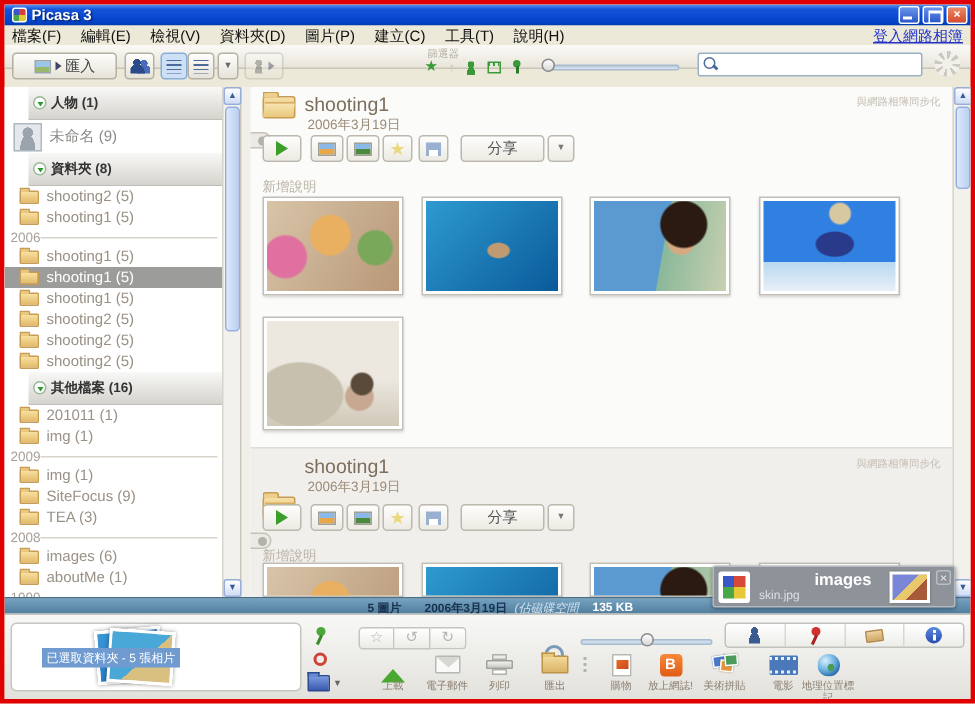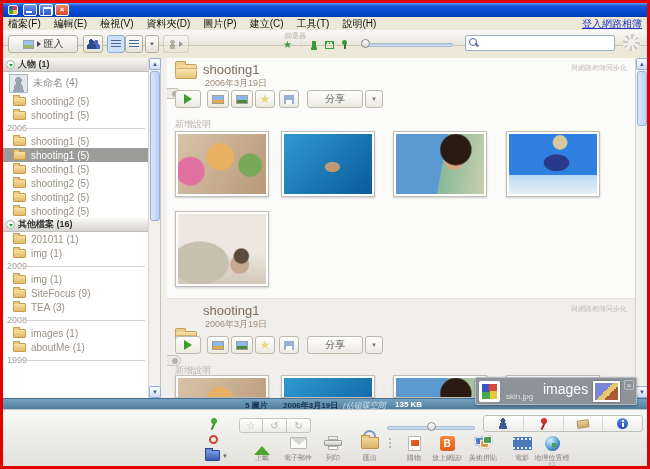--- a/index.html
+++ b/index.html
@@ -74,22 +74,22 @@
     background:repeating-conic-gradient(#ccc9c0 0 18deg, #f1f0ea 18deg 45deg); position:relative; }
   .spinner::after { content:""; position:absolute; left:5px; top:5px; width:7px; height:7px; border-radius:50%; background:#f1f0ea; }
 
   
   .mainbg { position:absolute; left:0; top:55px; right:0; height:340px; background:#f0efea; }
 
   
   .sidebar { position:absolute; left:0; top:55px; width:158px; height:340px; background:#fff; border-right:1px solid #c8c4b8; }
   .slist { position:absolute; left:0; top:0; width:146px; height:340px; overflow:hidden; }
   .srow { display:flex; align-items:center; }
-  .srow.header { height:14px; background:linear-gradient(#f8f8f6,#d6d4ce); border-bottom:1px solid #c0beb8;
-    font-size:9px; font-weight:bold; color:#333; }
+  .srow.header { height:22px; background:linear-gradient(#f8f8f6,#d6d4ce); border-bottom:1px solid #c0beb8;
+    font-size:9px; font-weight:bold; color:#333;margin-left:16px; }
   .tri { width:9px; height:9px; border:1px solid #9ab89a; border-radius:50%; background:#fff; position:relative; margin:0 3px; flex:none; }
   .tri::after { content:""; position:absolute; left:1.5px; top:2.5px; border-left:2.5px solid transparent;
     border-right:2.5px solid transparent; border-top:3.5px solid #2a9a2a; }
   .srow.person { height:22px; font-size:10px; color:#8a8a86; gap:5px; }
   .pico { width:19px; height:19px; margin-left:6px; border:1px solid #b0b8c0; flex:none;
     background:radial-gradient(circle at 50% 32%, #9aa4ae 0 24%, transparent 25%),
                radial-gradient(ellipse at 50% 100%, #9aa4ae 0 42%, transparent 43%), #e4e8ec; }
   .srow.folder { height:14px; font-size:10px; color:#9a9186; padding-left:10px; gap:5px; }
   .fico { width:13px; height:9px; position:relative; flex:none;
     background:linear-gradient(#f8e0a0,#e2ba6a); border:1px solid #c89c54; border-radius:1px; }
@@ -161,21 +161,21 @@
   .sec2bg { left:0; top:240px; width:468px; height:100px; background:#f1efec; border-top:1px solid #dfdcd6; }
   .pt { overflow:hidden; height:23px; }
 
   
   .popup { position:absolute; left:472px; top:374px; width:162px; height:28px; z-index:40;
     background:#8d9399; border:1px solid #b4bac0; border-radius:2px; box-shadow:0 1px 3px rgba(0,0,0,.35); }
   .popup > * { position:absolute; }
   .picon { left:3px; top:3px; width:21px; height:21px; background:#fff; border-radius:2px; }
   .picon::after { content:""; position:absolute; left:3px; top:3px; width:15px; height:15px;
     background:conic-gradient(#d84838 0 25%,#e8c838 0 50%,#48a848 0 75%,#3858c8 0); }
-  .ptitle { left:30px; top:3px; font-size:14px; font-weight:normal; color:#fff;padding-left:37px; }
+  .ptitle { left:30px; top:3px; font-size:11px; font-weight:bold; color:#fff;padding-left:37px; }
   .pfile { left:30px; top:14px; font-size:8px; color:#dce0e3; }
   .pthumb { right:16px; top:3px; width:27px; height:21px; border:2px solid #fff;
     background:linear-gradient(135deg,#7a86d8 0 45%, #e8c86a 45% 65%, #a85a3a 65%); box-shadow:0 0 2px rgba(0,0,0,.4); }
   .pclose { right:2px; top:2px; width:10px; height:10px; color:#eef1f3; font-size:8px; line-height:9px;
     text-align:center; border:1px solid #b8bec2; border-radius:2px; }
 
   
   .statusbar { position:absolute; left:0; top:395px; right:0; height:11px;
     background:linear-gradient(#76a2c2,#527e9e); border-top:1px solid #46708e; }
   .statusbar span { position:absolute; top:1px; font-size:8px; }
@@ -266,20 +266,21 @@
     background:radial-gradient(circle at 60% 60%, #4a9a5a 0 18%, transparent 19%),
                radial-gradient(circle at 35% 30%, #d8f0fc, #6ab0e0 45%, #1a5a9a 85%); }
 </style>
 </head>
 <body>
 
 <div id="frame">
 
   <div class="titlebar">
     <span class="app-icon"></span>
+    <span class="title-text">Picasa 3</span>
     <span class="winbtn min"></span>
     <span class="winbtn max"></span>
     <span class="winbtn close">×</span>
   </div>
 
   <div class="menubar">
     <span class="menu-item">檔案(F)</span>
     <span class="menu-item">編輯(E)</span>
     <span class="menu-item">檢視(V)</span>
     <span class="menu-item">資料夾(D)</span>
@@ -330,21 +331,25 @@
   <div class="mainbg"></div>
 
   <div class="sidebar">
     <div class="slist">
       <div class="srow header">
           <span class="tri"></span>
           <span>人物 (1)</span>
         </div>
       <div class="srow person">
           <span class="pico"></span>
-          <span>未命名 (4)</span>
+          <span>未命名 (9)</span>
+        </div>
+      <div class="srow header">
+          <span class="tri"></span>
+          <span>資料夾 (8)</span>
         </div>
       <div class="srow folder">
           <span class="fico"></span>
           <span>shooting2 (5)</span>
         </div>
       <div class="srow folder">
           <span class="fico"></span>
           <span>shooting1 (5)</span>
         </div>
       <div class="srow year">
@@ -402,21 +407,21 @@
       <div class="srow folder">
           <span class="fico"></span>
           <span>TEA (3)</span>
         </div>
       <div class="srow year">
           <span>2008</span>
           <span class="yline"></span>
         </div>
       <div class="srow folder">
           <span class="fico"></span>
-          <span>images (1)</span>
+          <span>images (6)</span>
         </div>
       <div class="srow folder">
           <span class="fico"></span>
           <span>aboutMe (1)</span>
         </div>
       <div class="srow year">
           <span>1999</span>
           <span class="yline"></span>
         </div>
     </div>
@@ -525,20 +530,25 @@
   </div>
 
   <div class="statusbar">
     <span class="st-count">5 圖片</span>
     <span class="st-date">2006年3月19日</span>
     <span class="st-disk">(佔磁碟空間</span>
     <span class="st-size">135 KB</span>
   </div>
 
   <div class="bottom">
+    <div class="tray">
+      <span class="tthumb tt1"></span>
+      <span class="tthumb tt2"></span>
+      <span class="tlabel">已選取資料夾 - 5 張相片</span>
+    </div>
     <div class="pin tray-pin">
         <span class="ball"></span>
         <span class="stem"></span>
       </div>
     <div class="tray-ring"></div>
     <div class="tray-folder"></div>
     <div class="tray-drop">▼</div>
 
     <div class="rotgroup">
       <span class="rbtn">☆</span>

